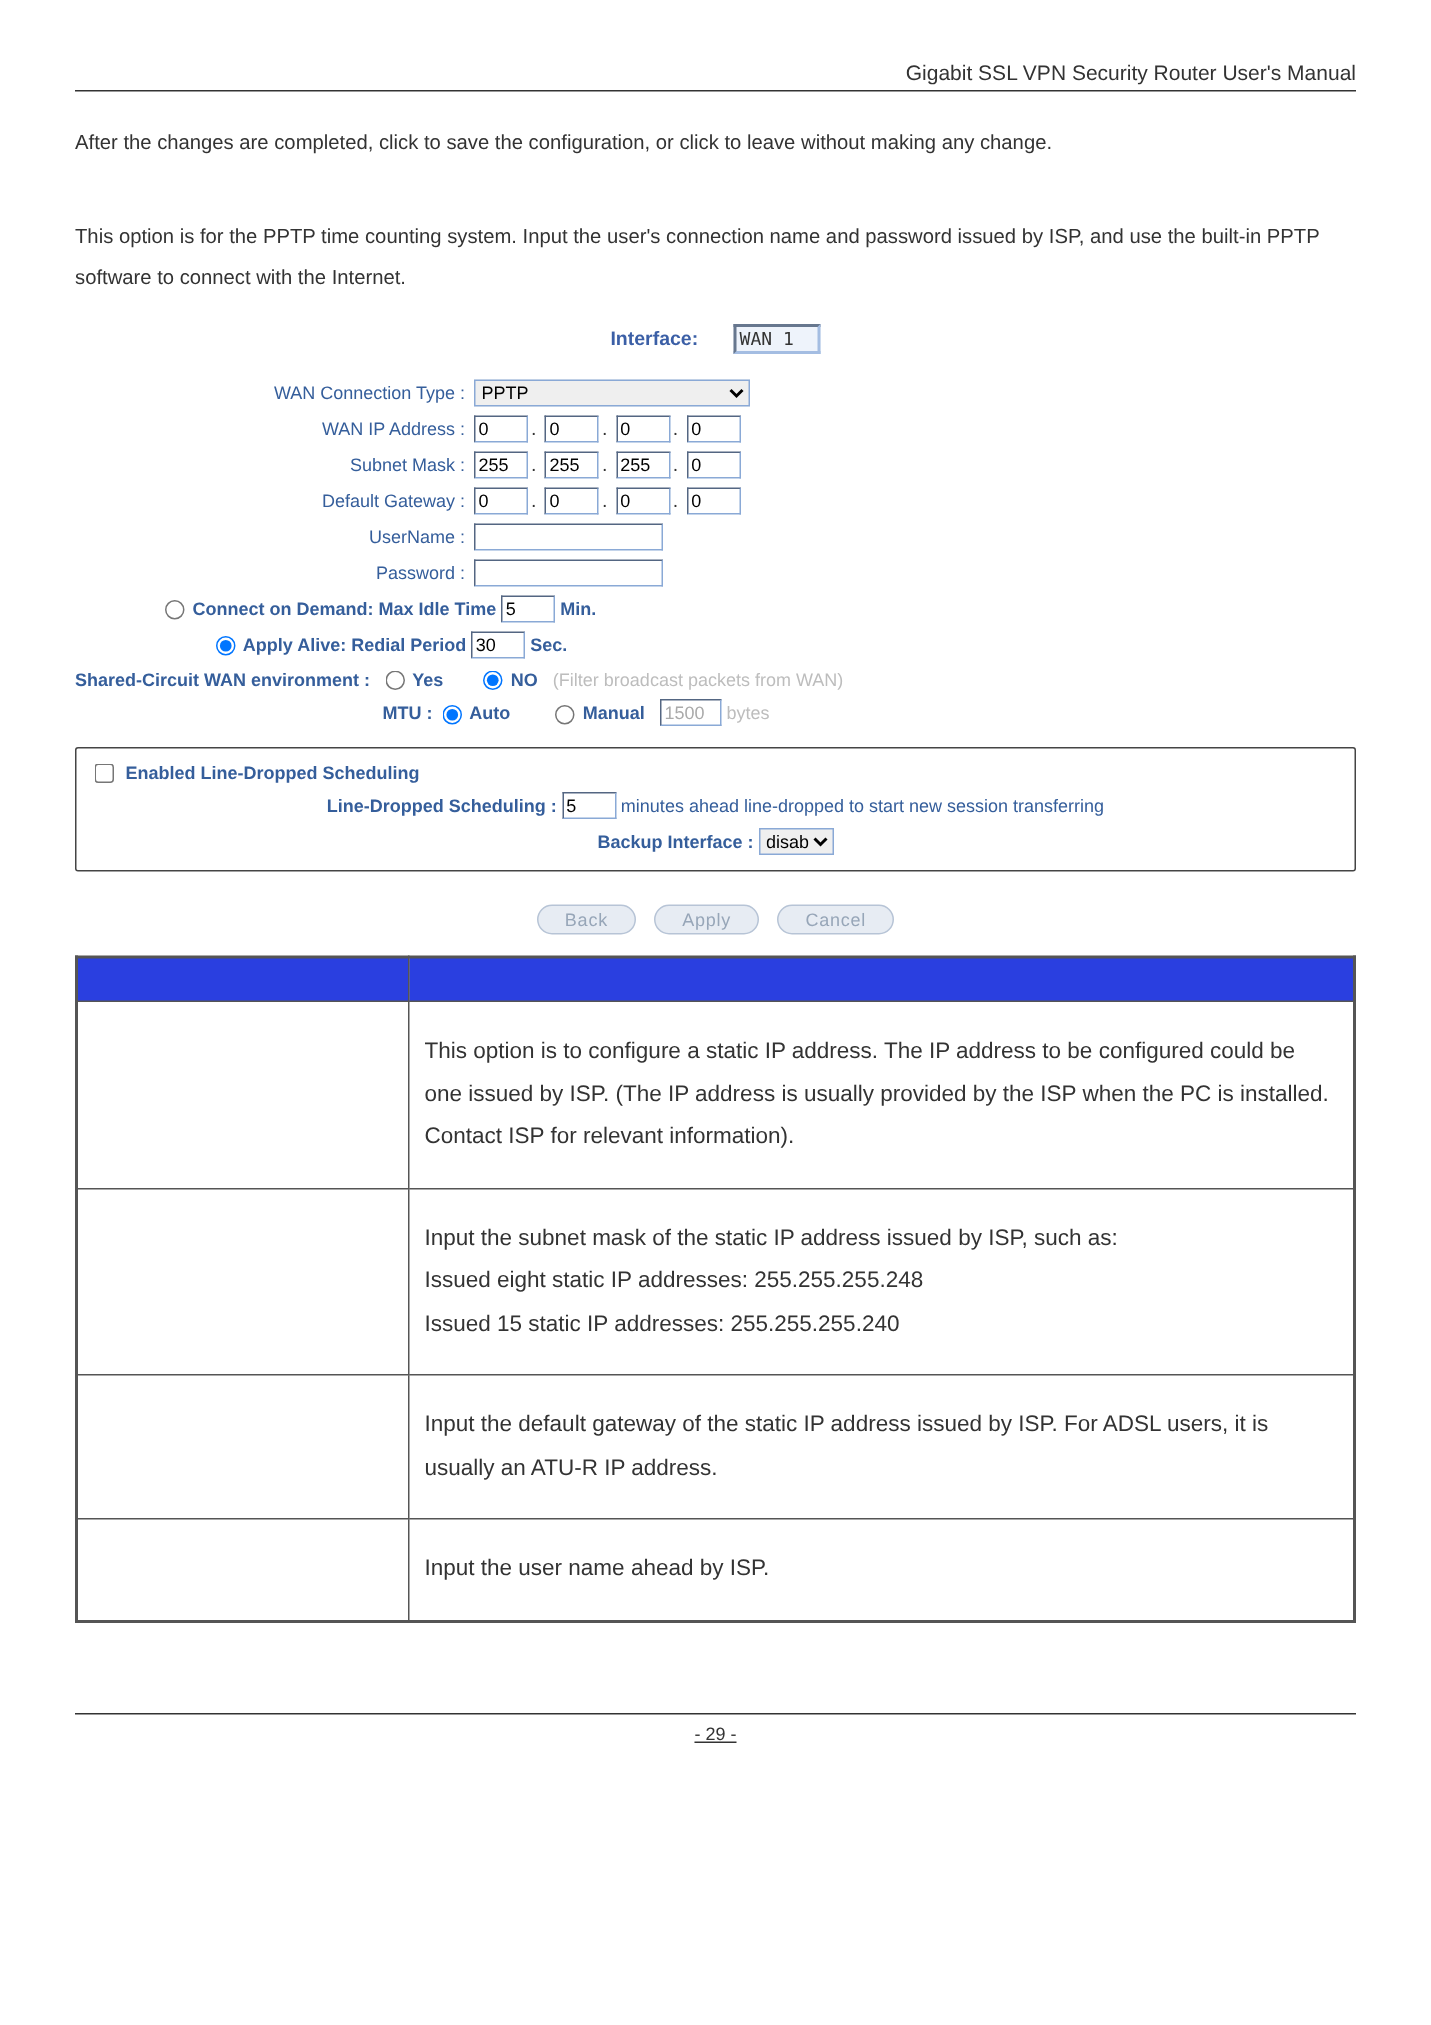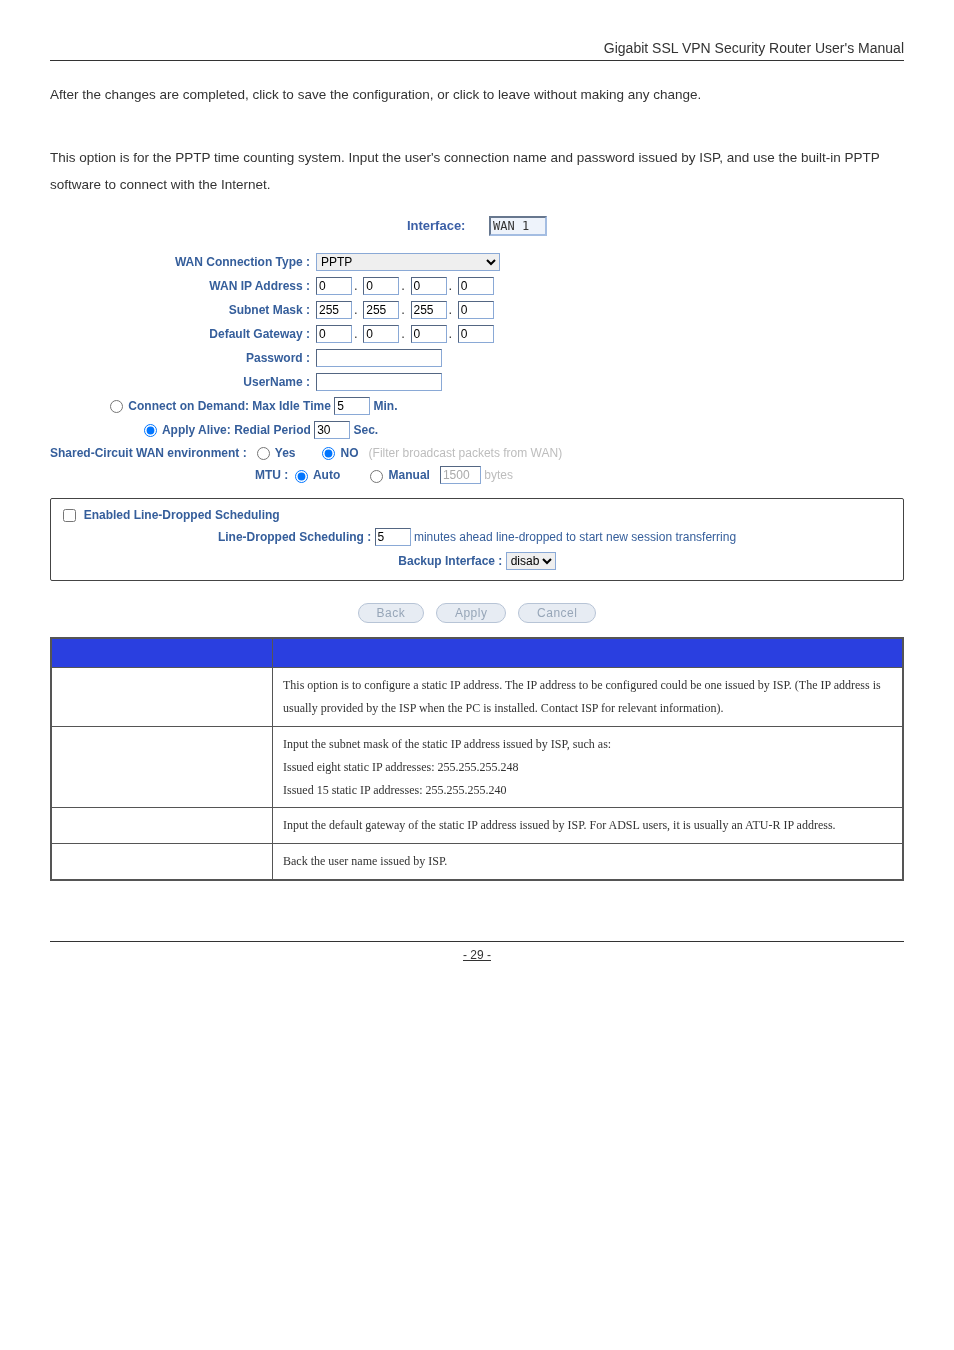--- a/index.html
+++ b/index.html
@@ -44,21 +44,21 @@
     width: 50px;
     text-align: left;
   }
   .form-table {
     width: 100%;
     border-collapse: collapse;
   }
   .form-table td.label {
     text-align: right;
     color: #355e9b;
-    font-weight: bold;
+    font-weight: normal;
     font-size: 12px;
     padding: 3px 4px 3px 0;
     white-space: nowrap;
     width: 260px;
   }
   .form-table td.ctrl {
     padding: 3px 2px;
   }
   input.txt {
     border: 1px inset #8aa9d6;
@@ -151,25 +151,24 @@
     border: 2.5px double #555;
   }
   table.info th {
     background: #2a3fe0;
     color: #fff;
     height: 26px;
     border: 1px solid #555;
   }
   table.info td {
     border: 1px solid #555;
-    padding: 6px 10px;
-    font-size: 12px;
+    padding: 19px 10px;
+    font-size: 15px;
     line-height: 1.9;
     vertical-align: top;
-    font-family: Liberation Serif, serif;
   }
   table.info td.lcol {
     width: 200px;
   }
   .footer {
     text-align: center;
     border-top: 1px solid #333;
     margin-top: 60px;
     padding-top: 6px;
     font-size: 12px;
@@ -228,26 +227,26 @@
   <tr>
     <td class="label">Default Gateway :</td>
     <td class="ctrl">
       <input class="txt" value="0" style=""><span class="dot">.</span>
       <input class="txt" value="0" style=""><span class="dot">.</span>
       <input class="txt" value="0" style=""><span class="dot">.</span>
       <input class="txt" value="0" style="">
     </td>
   </tr>
   <tr>
+    <td class="label">UserName  :</td>
+    <td class="ctrl"><input class="txt wide" value="" style=""></td>
+  </tr>
+  <tr>
     <td class="label">Password :</td>
     <td class="ctrl"><input class="txt wide" type="password" value="" style=""></td>
-  </tr>
-  <tr>
-    <td class="label">UserName  :</td>
-    <td class="ctrl"><input class="txt wide" value="" style=""></td>
   </tr>
 </tbody>
   </table>
 
 <div class="radio-line">
   <input type="radio" name="ka" style="">
   <span class="beside">Connect on Demand: Max Idle Time</span>
   <input class="txt minitxt" value="5" style="">
   <span>Min.</span>
 </div>
@@ -319,20 +318,20 @@
         <td style="white-space:pre-line">Input the subnet mask of the static IP address issued by ISP, such as:
 Issued eight static IP addresses: 255.255.255.248
 Issued 15 static IP addresses: 255.255.255.240</td>
       </tr>
   <tr>
         <td class="lcol"></td>
         <td>Input the default gateway of the static IP address issued by ISP. For ADSL users, it is usually an ATU-R IP address.</td>
       </tr>
   <tr>
         <td class="lcol"></td>
-        <td>Back the user name issued by ISP.</td>
+        <td>Input the user name ahead by ISP.</td>
       </tr>
 </tbody>
   </table>
 
 <div class="footer">
   <span>- 29 -</span>
 </div>
 
 </body></html>

